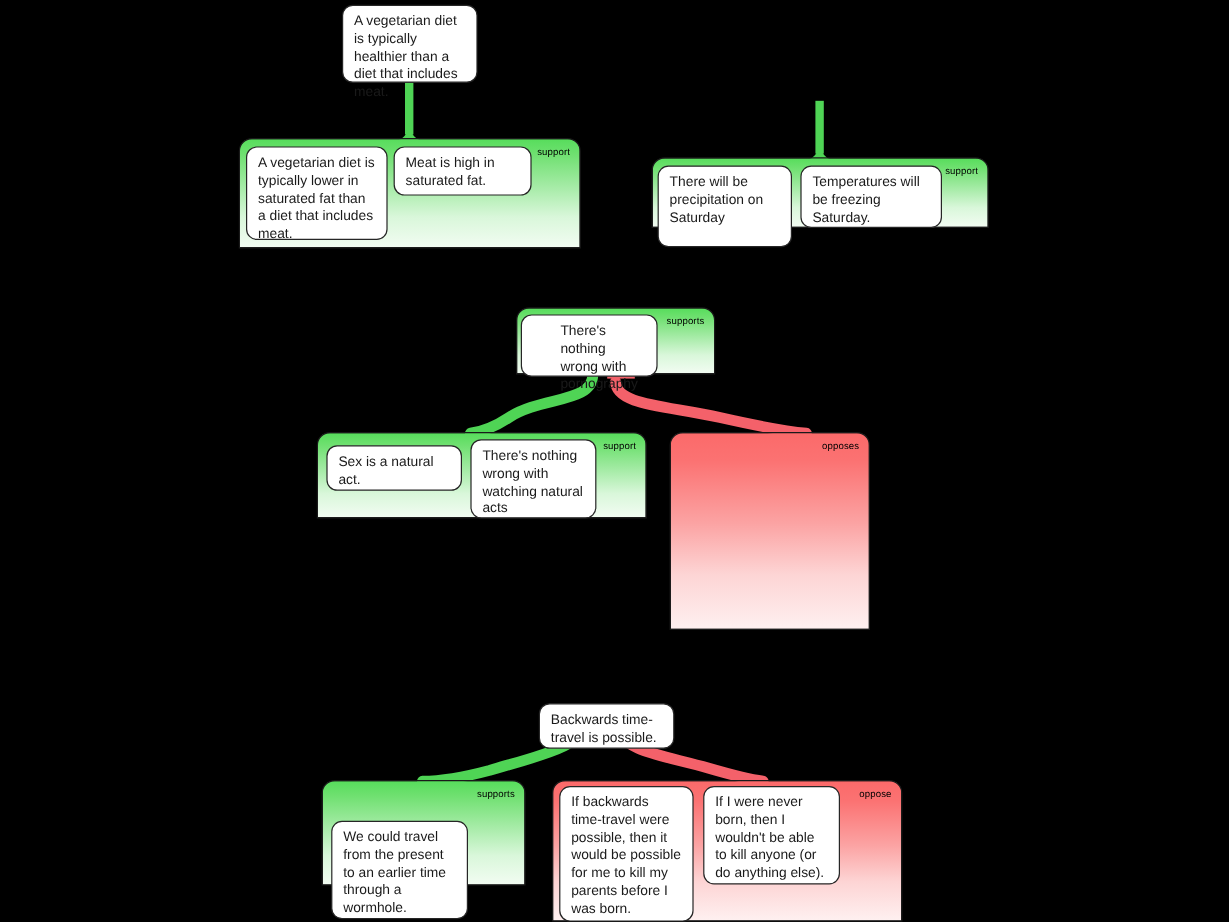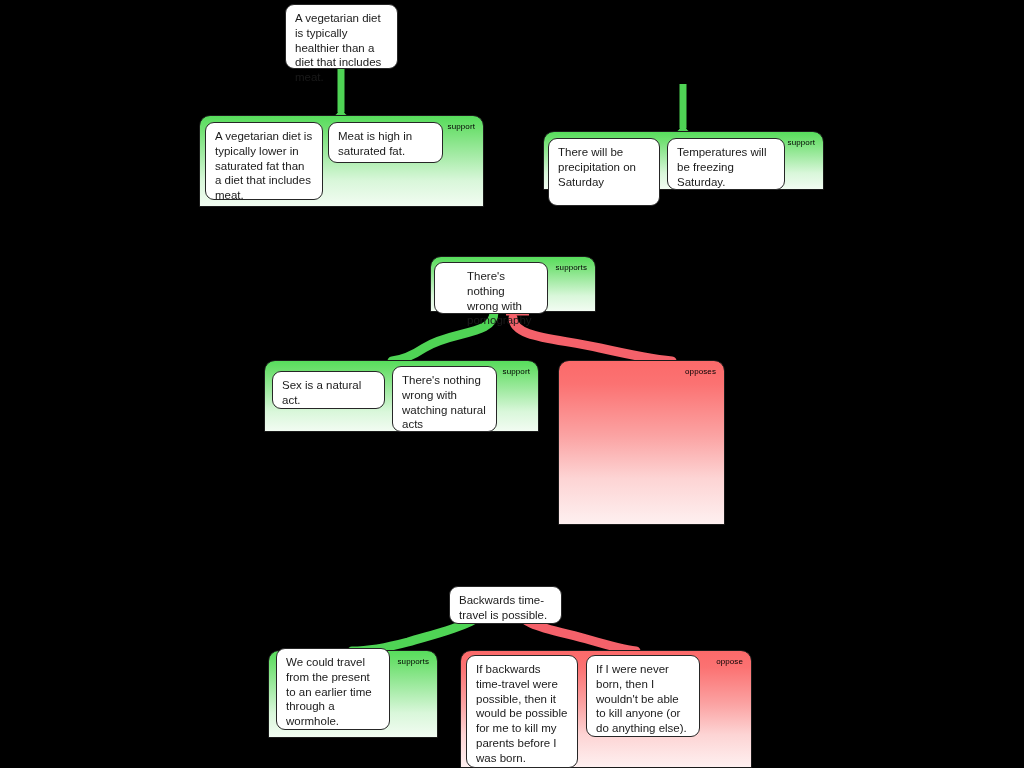--- a/index.html
+++ b/index.html
@@ -124,21 +124,21 @@
 
   <div class="group oppose" style="left:558px; top:360px; width:167px; height:165px;">
     <span class="group-label">opposes</span>
   </div>
 
   <div class="node claim" style="left:449px; top:576px; width:113px; height:38px;margin-top:10px;">Backwards time-travel is possible.</div>
 
   <div class="group support" style="left:268px; top:650px; width:170px; height:88px;">
     <span class="group-label">supports</span>
   </div>
-  <div class="node premise" style="left:276px; top:648px; width:114px; height:82px;">We could travel from the present to an earlier time through a wormhole.</div>
+  <div class="node premise" style="left:276px; top:684px; width:114px; height:82px;">We could travel from the present to an earlier time through a wormhole.</div>
 
   <div class="group oppose" style="left:460px; top:650px; width:292px; height:118px;">
     <span class="group-label">oppose</span>
   </div>
   <div class="node premise" style="left:586px; top:655px; width:114px; height:82px;">If I were never born, then I wouldn't be able to kill anyone (or do anything else).</div>
   <div class="node premise" style="left:466px; top:655px; width:112px; height:113px;">If backwards time-travel were possible, then it would be possible for me to kill my parents before I was born.</div>
 
 </div>
 
 </body></html>

